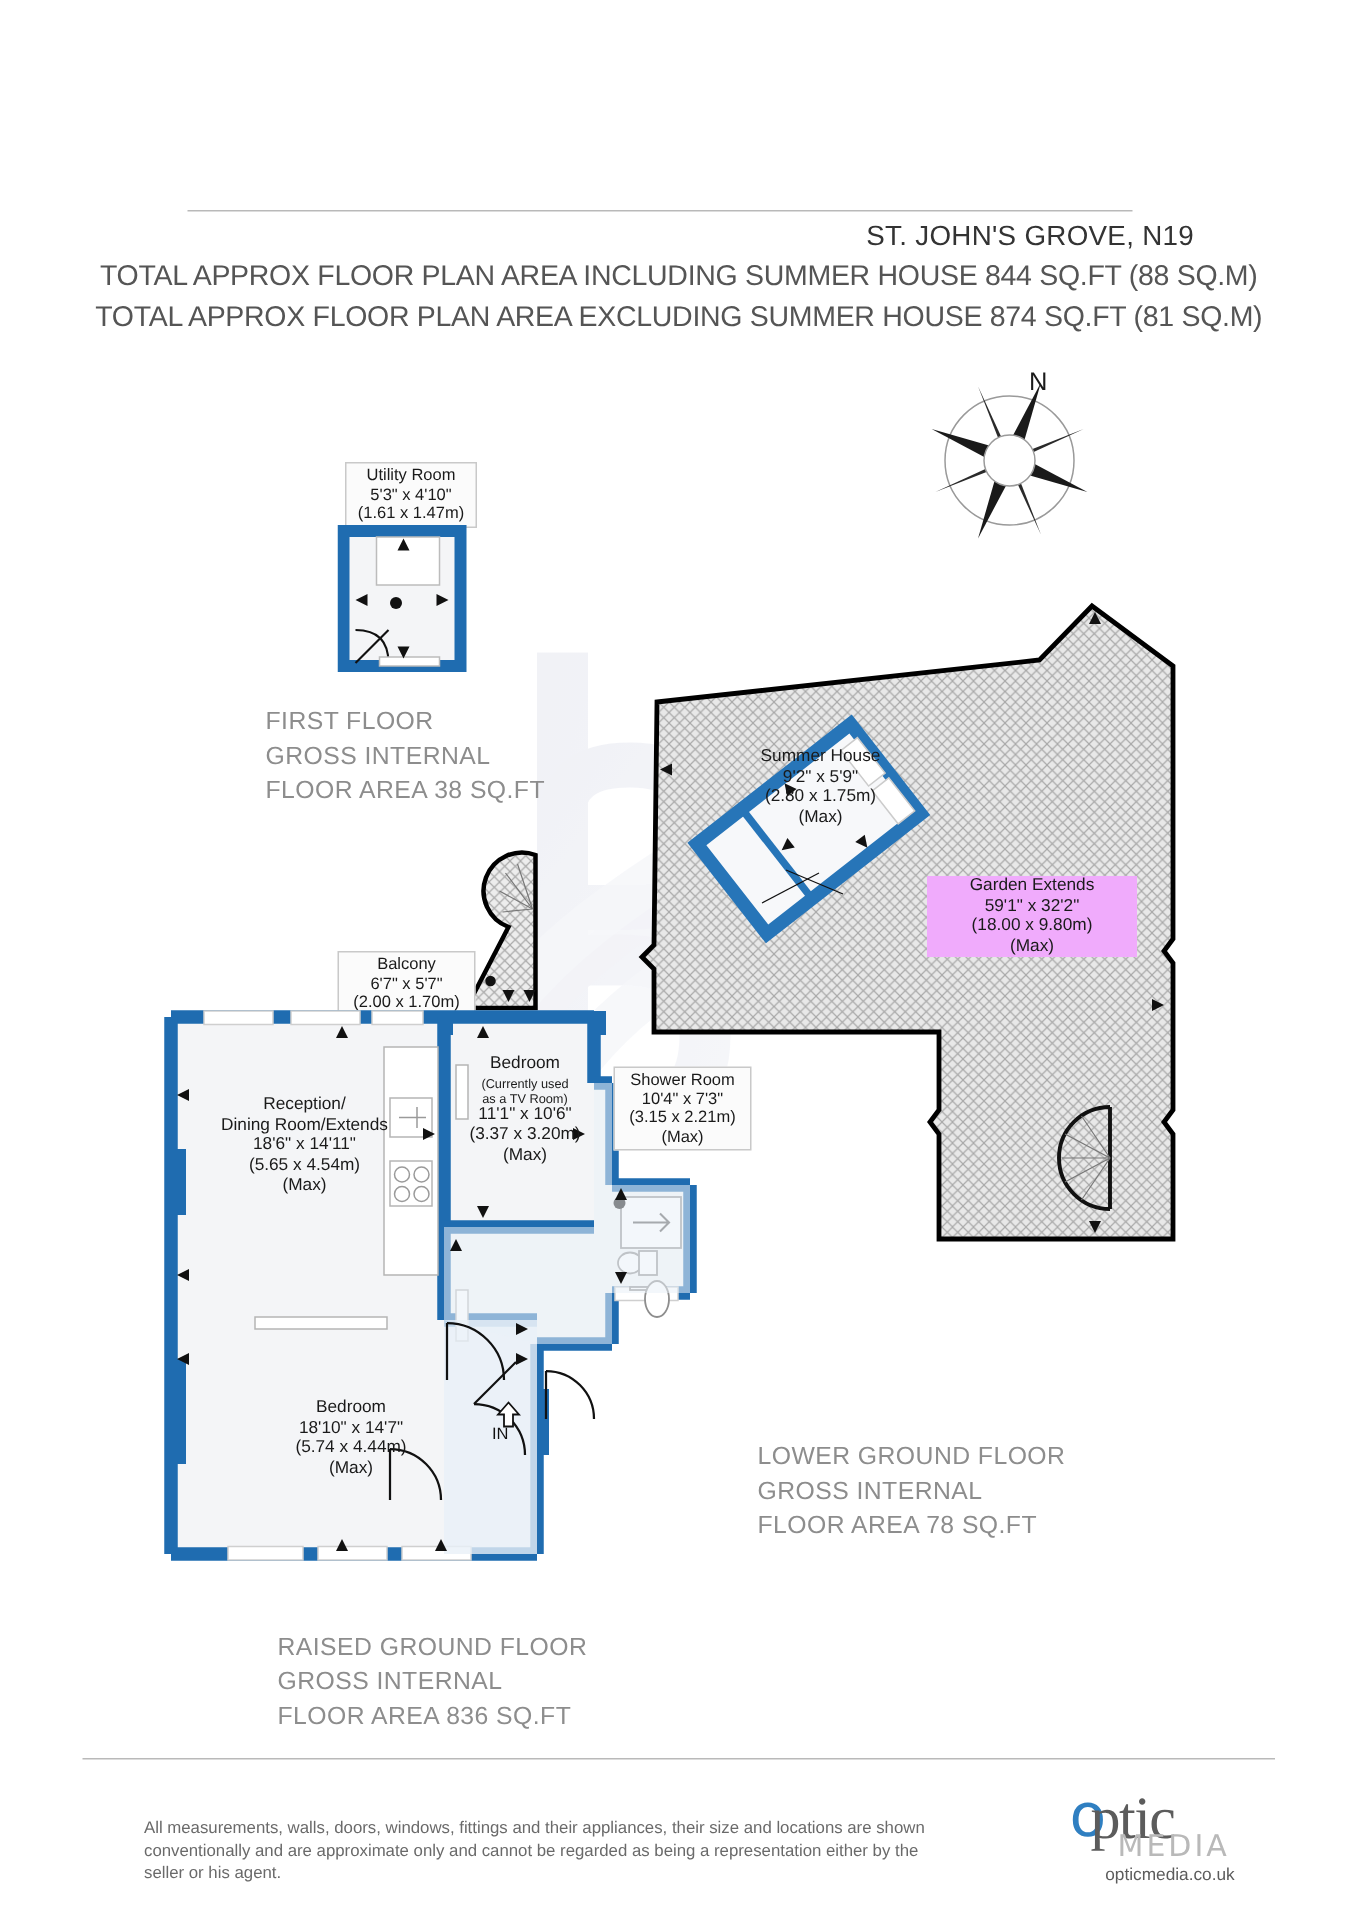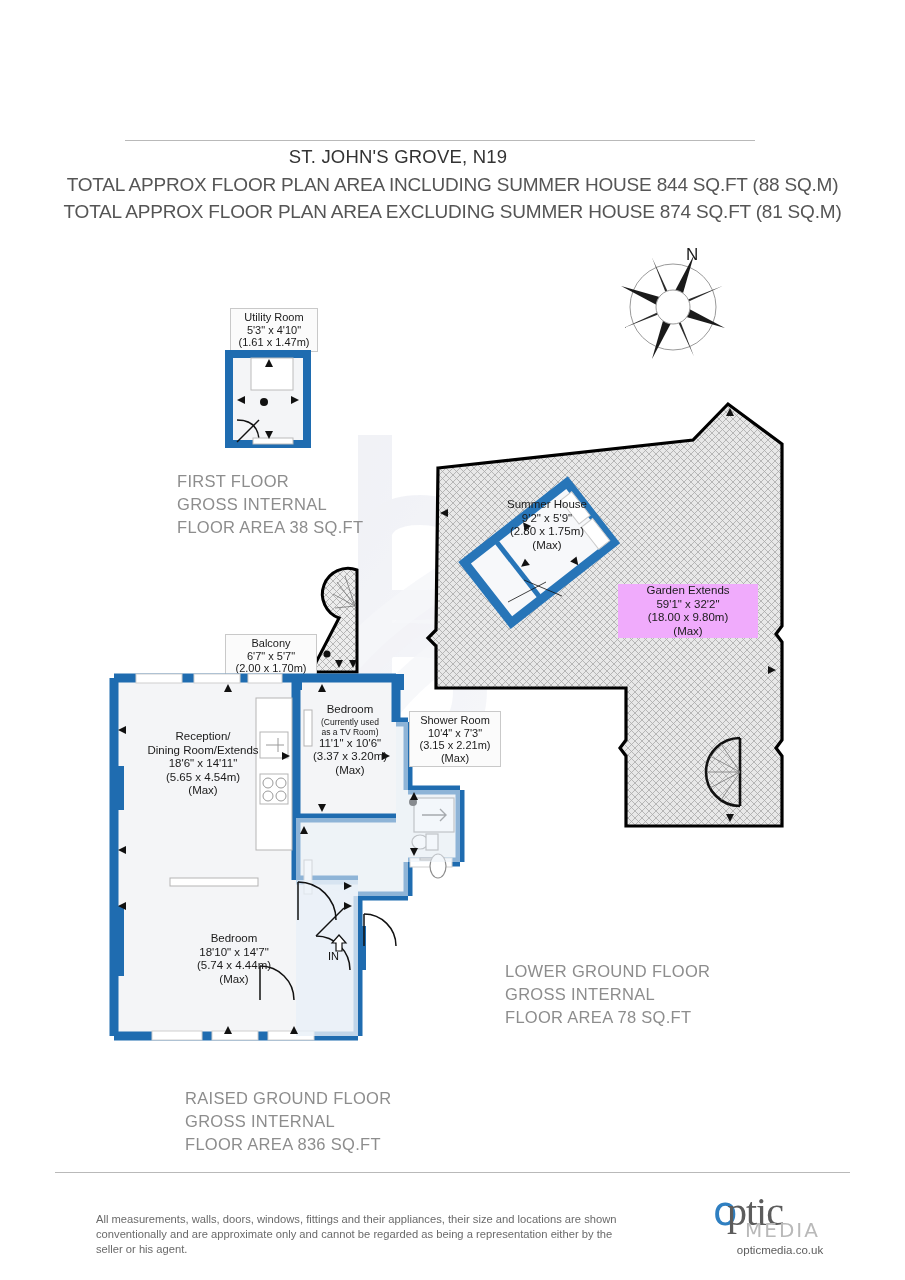--- a/index.html
+++ b/index.html
@@ -1,21 +1,21 @@
 <!DOCTYPE html>
 <html><head>
 <meta charset="utf-8">
 <style>
   html,body{margin:0;padding:0;background:#ffffff;}
   body{width:905px;height:1280px;position:relative;overflow:hidden;
        font-family:"Liberation Sans","DejaVu Sans",sans-serif;color:#231f20;}
   .abs{position:absolute;}
   
   #hdr-rule{left:125px;top:140px;width:630px;height:1px;background:#b9b9b9;}
-  #title{left:0;top:146px;width:796px;text-align:center;font-size:18.5px;
+  #title{left:0;top:146px;width:796px;text-align:right;font-size:18.5px;
          letter-spacing:.2px;color:#333;}
   .tot{left:0;width:905px;text-align:center;font-size:19px;color:#555;letter-spacing:-.2px;}
   #tot1{top:174px;} #tot2{top:201px;}
   
   #wm{left:255px;top:415px;width:430px;height:460px;opacity:.5;pointer-events:none;}
   
   .floorlbl{font-size:16.5px;line-height:23px;color:#8d8d8d;letter-spacing:.3px;}
   .roombox{background:#fbfbfb;border:1px solid #c9c9c9;font-size:11px;line-height:12.6px;
            text-align:center;color:#1a1a1a;padding:2px 4px;white-space:nowrap;}
   .roomtxt{font-size:11.5px;line-height:13.5px;text-align:center;color:#1a1a1a;white-space:nowrap;}

